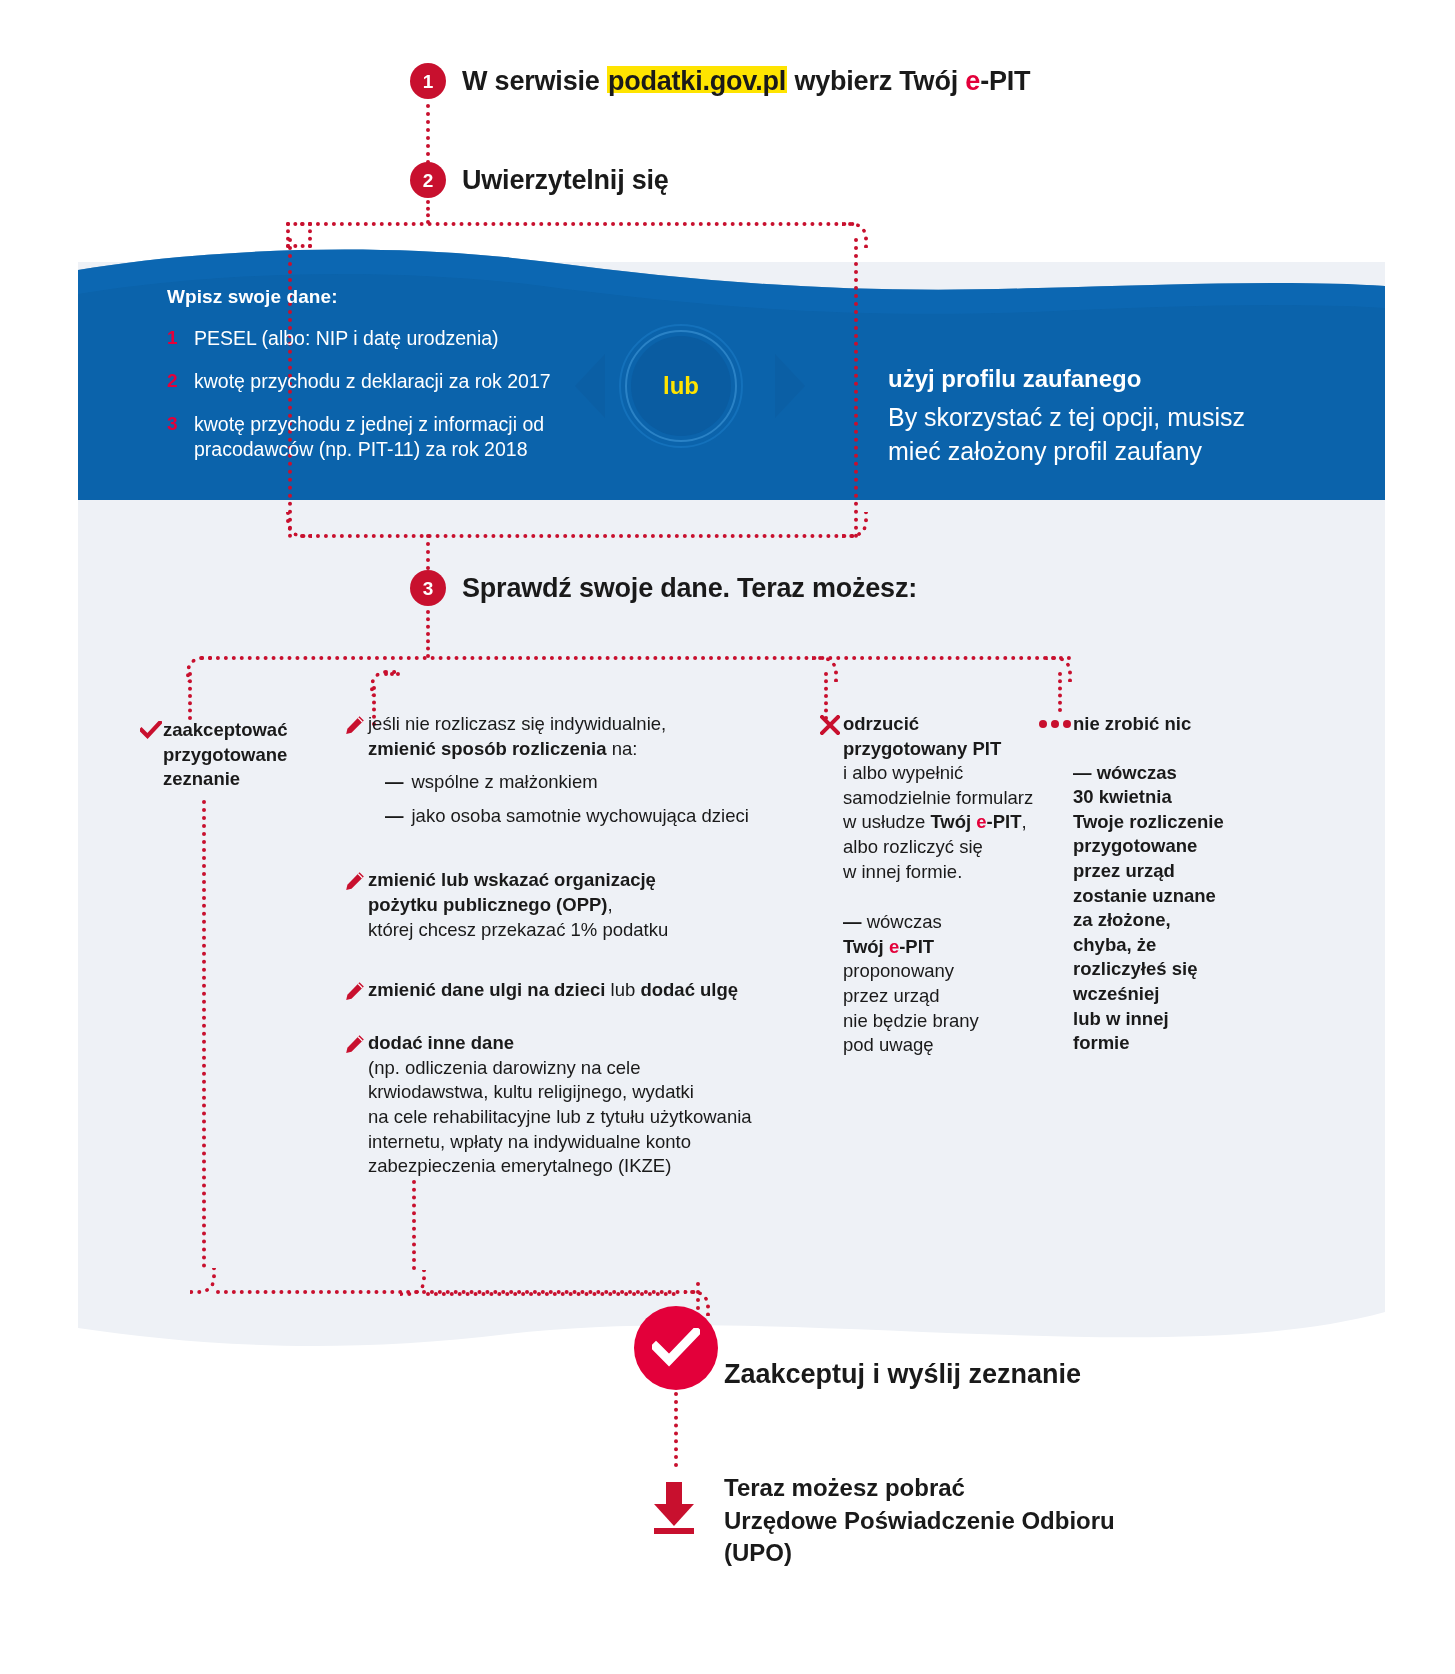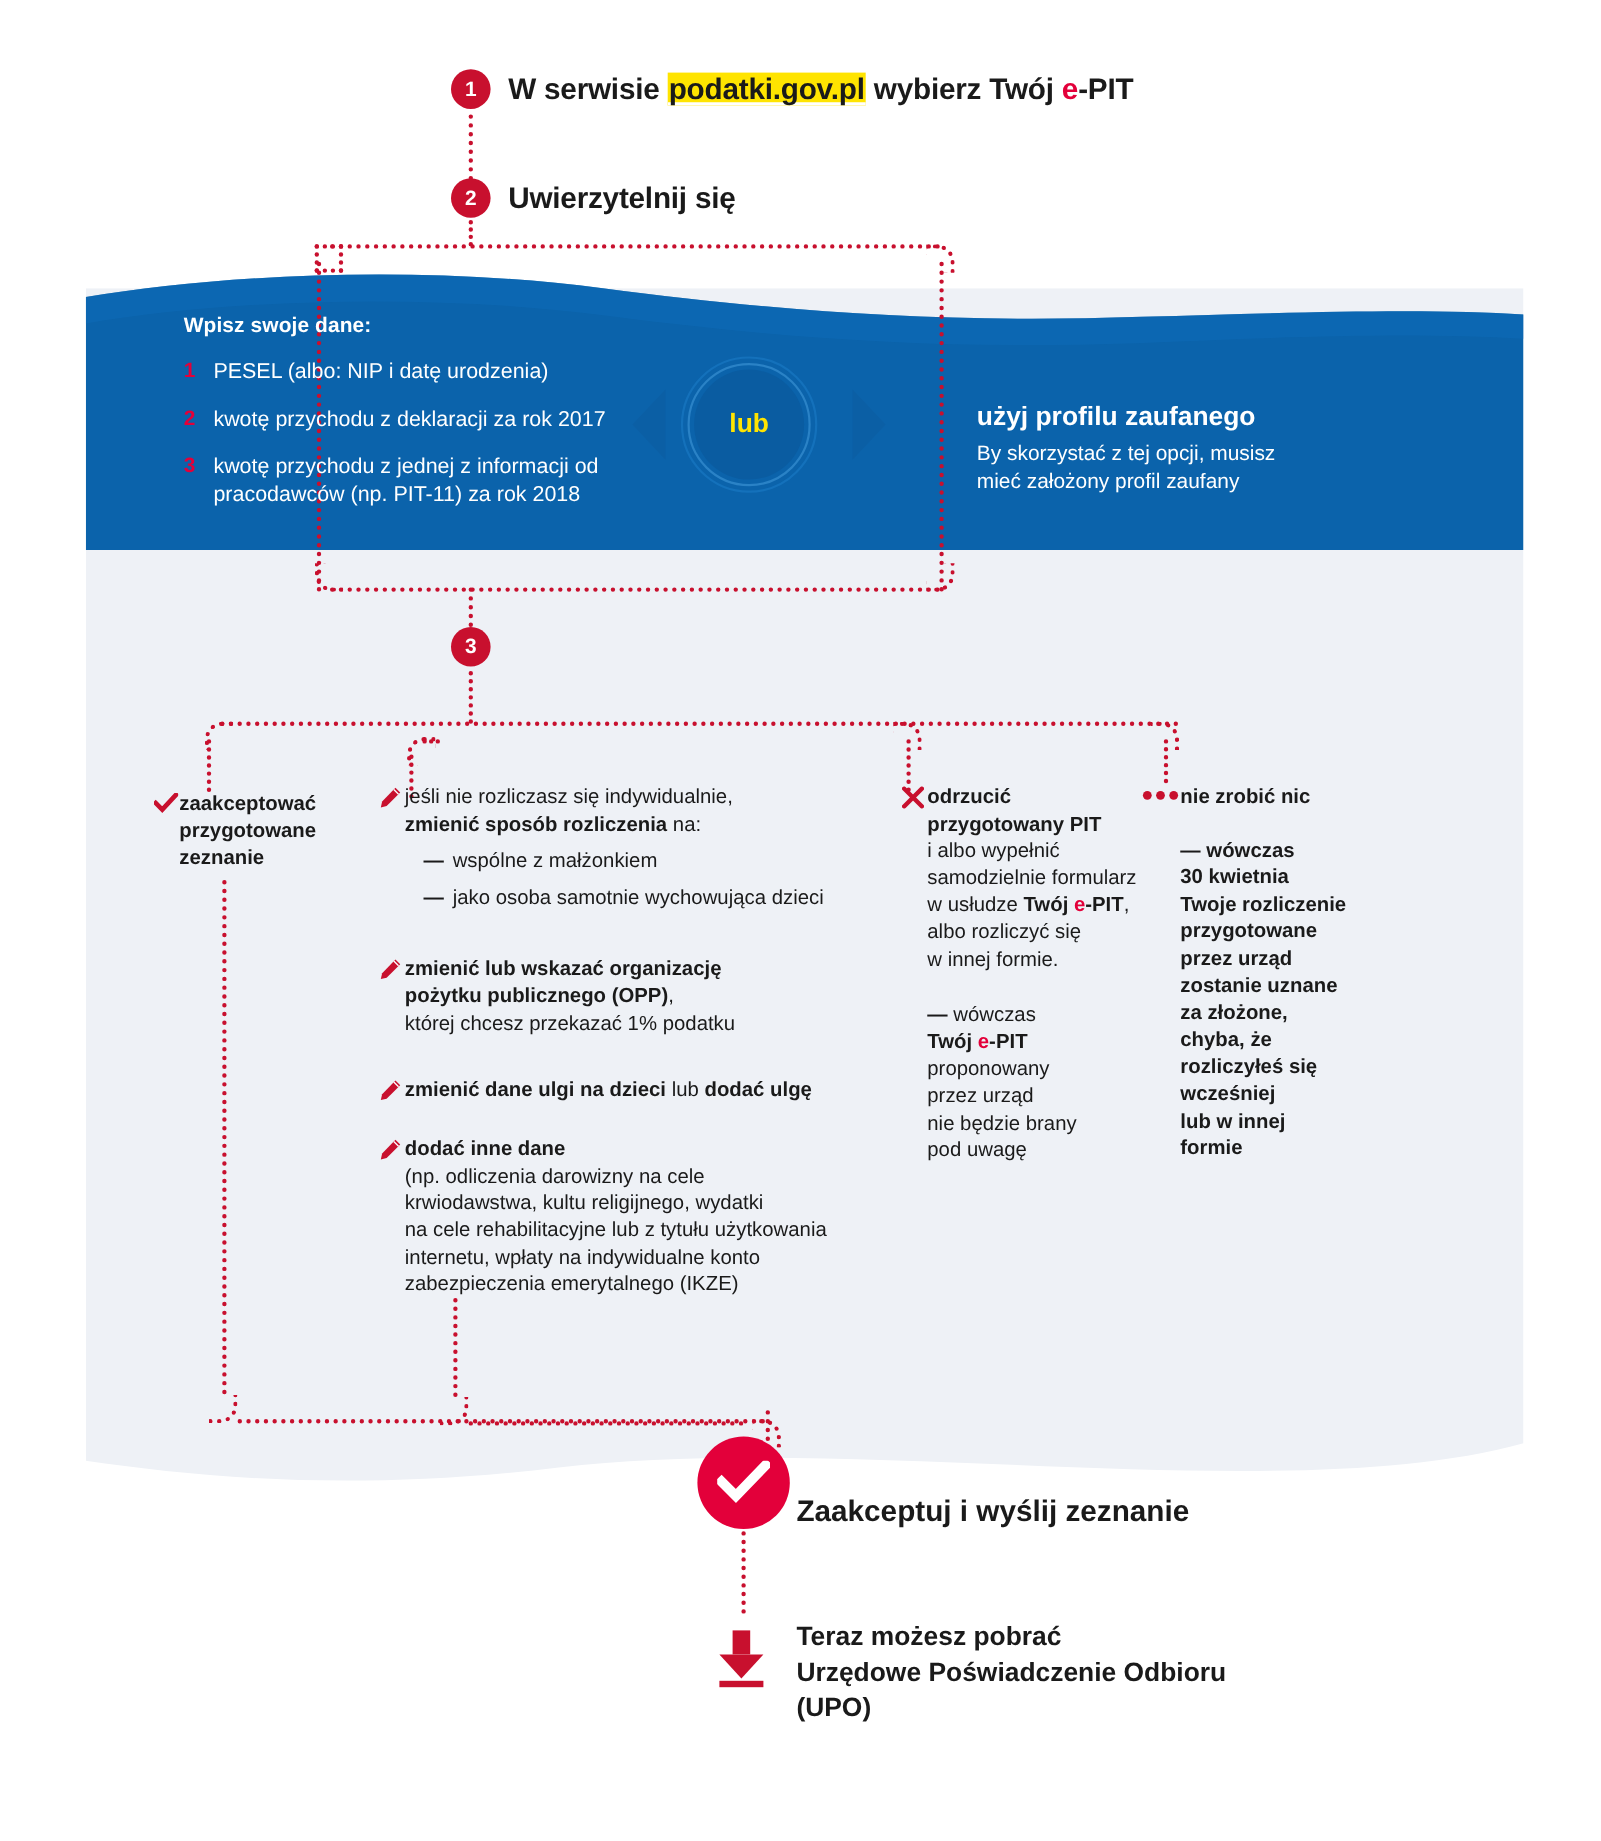--- a/index.html
+++ b/index.html
@@ -166,21 +166,21 @@
   }
 
   .pz {
     position: absolute;
     z-index: 5;
     left: 888px;
     top: 365px;
     color: #ffffff;
   }
   .pz-head { font-size: 24px; font-weight: bold; margin-bottom: 7px; }
-  .pz-body { font-size: 19px; line-height: 1.36; }
+  .pz-body { font-size: 25px; line-height: 1.36; }
 
   
   .col {
     position: absolute;
     z-index: 6;
   }
   .opt { display: flex; gap: 1px; margin-bottom: 26px; }
   .opt-ico { flex: 0 0 auto; width: 22px; padding-top: 3px; }
   .opt-txt { font-size: 18.5px; line-height: 1.33; }
   .b { font-weight: bold; }
@@ -297,20 +297,21 @@
     <div class="pz-body">mieć założony profil zaufany</div>
   </div>
 
   <div class="corner c-bl" style="left:286px; top:512px;"></div>
   <div class="corner c-br" style="left:842px; top:512px;"></div>
   <div class="dot-h" style="left:300px; top:534px; width:555px;"></div>
   <div class="dot-v" style="left:426px; top:534px; height:52px;"></div>
 
   <div class="step" style="left:410px; top:570px;">
     <div class="step-num">3</div>
+    <div class="step-title">Sprawdź swoje dane. Teraz możesz:</div>
   </div>
 
   <div class="dot-v" style="left:426px; top:610px; height:48px;"></div>
   <div class="dot-h" style="left:200px; top:656px; width:872px;"></div>
   <div class="corner c-tl" style="left:186px; top:656px;"></div>
   <div class="dot-v" style="left:188px; top:672px; height:48px;"></div>
   <div class="corner c-tl" style="left:370px; top:670px;"></div>
   <div class="dot-v" style="left:372px; top:686px; height:40px;"></div>
   <div class="dot-h" style="left:384px; top:672px; width:16px;"></div>
   <div class="corner c-tr" style="left:812px; top:656px;"></div>

